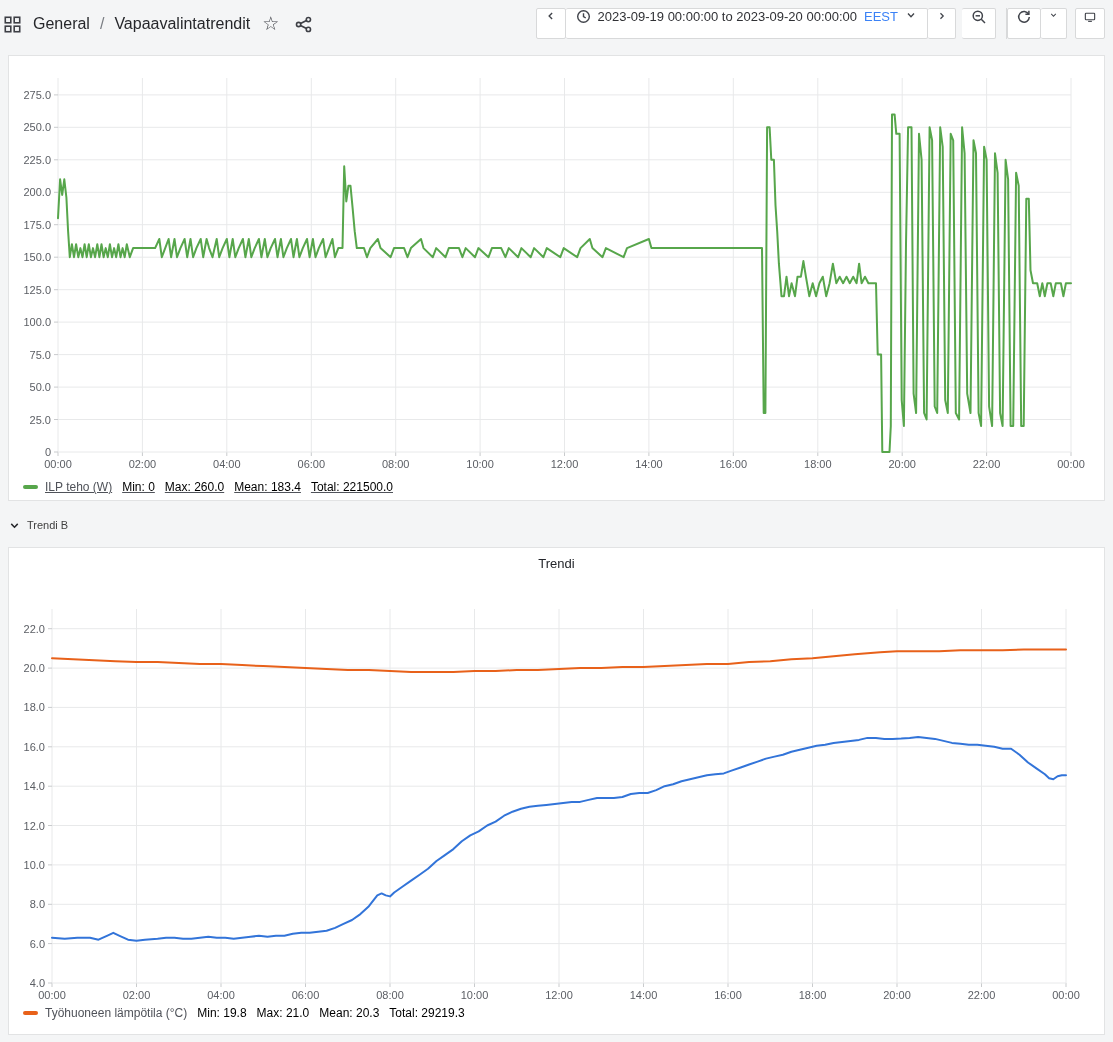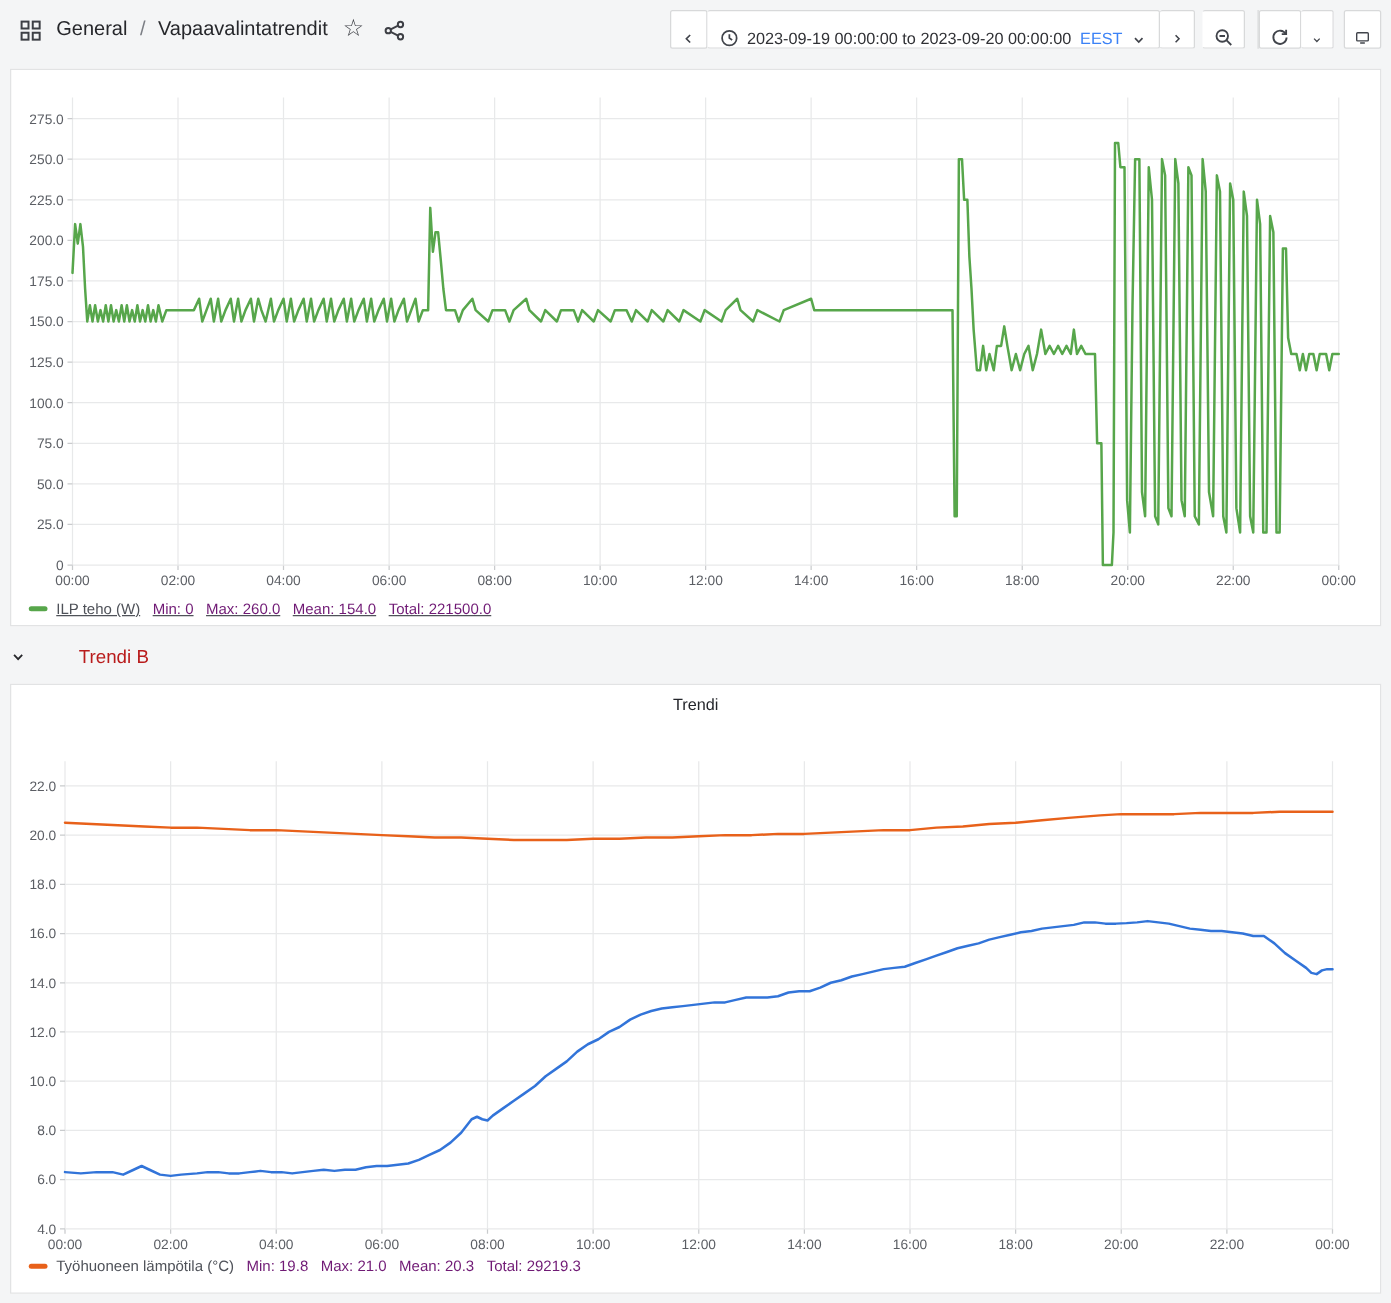--- a/index.html
+++ b/index.html
@@ -1,56 +1,56 @@
 <!DOCTYPE html>
 <html><head>
 <meta charset="utf-8">
 <style>
   html,body{margin:0;padding:0;}
   body{font-family:"Liberation Sans",sans-serif;background:#f4f5f6;}
   #app{position:relative;width:1113px;height:1042px;background:#f4f5f6;overflow:hidden;}
 
   
   .topnav{position:absolute;left:0;top:0;width:1113px;height:48px;display:flex;align-items:center;}
-  .nav-left{display:flex;align-items:center;gap:8px;padding-left:12px;}
+  .nav-left{display:flex;align-items:center;gap:8px;}
   .crumb{font-size:16px;font-weight:500;color:#26272b;}
   .crumb-sep{color:#7b7e84;font-weight:400;padding:0 2px;}
   .ibtn{background:none;border:none;padding:2px 4px;cursor:pointer;display:flex;align-items:center;color:#3d3f45;}
   .star{font-size:19px;line-height:16px;color:#3d3f45;}
   .nav-right{position:absolute;right:8px;top:8px;display:flex;align-items:center;}
-  .btn{height:31px;background:#fff;border:1px solid #d8d9da;border-radius:2px;display:flex;align-items:flex-end;justify-content:center;padding:0 8px;cursor:pointer;color:#41444b;box-sizing:border-box;}
+  .btn{height:31px;background:#fff;border:1px solid #d8d9da;border-radius:2px;display:flex;align-items:flex-start;justify-content:center;padding:0 8px;cursor:pointer;color:#41444b;box-sizing:border-box;}
   .btn+ .btn{border-left:none;}
   .grp{display:flex;}
   .timebtn{gap:7px;font-size:13px;color:#303135;white-space:nowrap;padding:0 10px;}
   .tz{color:#3b82f6;font-weight:500;}
   .ml6{margin-left:6px;border-left:1px solid #d8d9da;}
   .ml10{margin-left:10px;border-left:1px solid #d8d9da;}
   .ml8{margin-left:8px;border-left:1px solid #d8d9da;}
 
   
   .panel{position:absolute;left:8px;width:1097px;background:#fff;border:1px solid #e2e3e4;box-sizing:border-box;}
   #panel1{top:55px;height:446px;}
   #panel2{top:547px;height:488px;}
   .panel-title{position:absolute;top:8px;left:0;width:100%;text-align:center;font-size:13px;font-weight:500;color:#24262b;cursor:pointer;}
   .chart{position:absolute;left:0;top:0;}
   svg{display:block;}
   .tick{font:11px "Liberation Sans",sans-serif;fill:#5b5e64;}
 
   
   .rowheader{position:absolute;left:8px;top:512px;height:26px;display:flex;align-items:center;gap:6px;cursor:pointer;}
-  .rowtitle{font-size:15px;font-weight:500;color:#b91c1c;margin-left:36px;}
+  .rowtitle{font-size:11px;font-weight:500;color:#404040;}
 
   
   .legend{position:absolute;left:14px;display:flex;flex-wrap:nowrap;align-items:center;font-size:12px;color:#4f5259;}
   #panel1 .legend{top:424px;text-decoration:underline;}
   #panel2 .legend{top:458px;}
   .li{display:flex;align-items:center;margin-right:18px;white-space:nowrap;}
   .lm{display:inline-block;width:15px;height:4px;border-radius:2px;margin-right:7px;}
   .ln{cursor:pointer;color:#4f5259;}
-  .ls{margin-left:10px;color:#701a75;}
+  .ls{margin-left:10px;color:#000000;}
 </style>
 </head>
 <body>
 
 <div id="app">
 
   <div class="topnav">
     <div class="nav-left">
       <span class="ibtn">
         <svg width="17" height="17" viewBox="0 0 16 16" fill="none" stroke="#3d3f45" stroke-width="1.5">
@@ -206,21 +206,21 @@
           <text x="42" y="42.9" text-anchor="end" class="tick">275.0</text>
           <polyline points="49.0,162.3 51.1,123.3 53.2,138.9 55.3,123.3 57.4,141.5 59.1,175.2 60.8,201.2 62.9,188.2 65.0,201.2 67.1,188.2 69.3,201.2 71.4,192.1 73.5,201.2 75.6,188.2 77.7,201.2 79.8,188.2 81.9,201.2 84.0,192.1 86.1,201.2 88.3,188.2 90.4,201.2 92.5,188.2 94.6,201.2 96.7,192.1 98.8,201.2 100.9,188.2 103.0,201.2 105.1,192.1 107.2,201.2 109.4,188.2 111.5,201.2 113.6,192.1 115.7,201.2 117.8,188.2 120.8,201.2 124.1,192.1 129.2,192.1 137.6,192.1 146.1,192.1 150.3,183.0 152.8,201.2 156.2,192.1 159.6,183.0 162.1,201.2 165.5,183.0 168.0,201.2 171.4,192.1 175.6,183.0 178.2,201.2 181.5,183.0 184.1,201.2 187.4,192.1 191.7,183.0 194.2,201.2 197.6,183.0 200.1,192.1 203.5,201.2 207.7,183.0 210.2,201.2 213.6,192.1 217.8,183.0 220.4,201.2 223.7,183.0 226.3,201.2 229.7,192.1 233.9,183.0 236.4,201.2 239.8,183.0 242.3,201.2 245.7,192.1 249.9,183.0 252.4,201.2 255.8,183.0 258.4,201.2 261.7,192.1 266.0,183.0 268.5,201.2 271.9,183.0 274.4,201.2 277.8,192.1 282.0,183.0 284.5,201.2 287.9,183.0 290.4,201.2 293.8,192.1 298.0,183.0 300.6,201.2 303.9,183.0 306.5,201.2 309.8,192.1 314.1,183.0 316.6,201.2 320.0,192.1 323.4,183.0 325.9,201.2 329.3,192.1 333.5,192.1 335.2,110.3 337.3,145.4 339.4,129.8 341.5,129.8 343.6,151.9 345.7,175.2 347.8,192.1 355.0,192.1 358.0,201.2 361.3,192.1 368.9,183.0 371.5,192.1 381.6,201.2 385.0,192.1 395.1,192.1 398.5,201.2 401.9,192.1 412.0,183.0 414.5,192.1 423.8,201.2 427.2,192.1 436.5,201.2 439.8,192.1 450.0,192.1 453.4,201.2 456.7,192.1 466.0,201.2 469.4,192.1 479.5,201.2 482.9,192.1 492.2,192.1 496.4,201.2 499.8,192.1 509.1,201.2 512.4,192.1 521.7,201.2 525.1,192.1 534.4,201.2 537.8,192.1 551.3,201.2 554.7,192.1 568.2,201.2 571.5,192.1 580.8,183.0 583.4,192.1 593.5,201.2 596.9,192.1 614.6,201.2 618.0,192.1 639.9,183.0 642.4,192.1 661.0,192.1 682.1,192.1 703.2,192.1 724.3,192.1 741.2,192.1 753.0,192.1 754.7,357.0 756.4,357.0 758.1,71.3 760.6,71.3 762.3,103.8 764.9,103.8 766.5,149.3 768.2,175.2 769.9,207.7 772.5,240.2 775.0,240.2 777.5,220.7 780.0,240.2 782.6,227.2 786.0,240.2 788.5,220.7 791.9,220.7 794.4,205.1 796.9,220.7 800.3,240.2 803.7,227.2 807.1,240.2 810.4,227.2 813.8,220.7 817.2,240.2 820.6,227.2 823.9,207.7 827.3,227.2 830.7,220.7 834.1,227.2 837.5,220.7 840.8,227.2 844.2,220.7 847.6,227.2 850.1,207.7 852.6,227.2 856.0,220.7 859.4,227.2 863.6,227.2 867.0,227.2 868.7,298.6 872.1,298.6 873.3,396.0 880.5,396.0 881.8,370.0 883.0,58.4 885.6,58.4 887.3,77.8 890.6,77.8 892.7,344.1 894.9,370.0 897.0,188.2 899.1,71.3 902.5,71.3 904.6,337.6 907.1,357.0 910.0,77.8 912.6,103.8 915.1,357.0 917.6,363.5 920.6,71.3 923.1,84.3 925.7,350.5 928.2,357.0 931.2,71.3 933.7,90.8 936.2,344.1 938.8,357.0 941.7,77.8 944.2,84.3 946.8,357.0 950.1,363.5 953.1,71.3 955.6,97.3 958.2,337.6 961.5,357.0 964.5,84.3 967.0,97.3 969.6,357.0 972.1,370.0 975.1,90.8 977.6,103.8 980.1,350.5 983.1,370.0 986.0,97.3 988.6,116.8 991.1,357.0 993.6,370.0 996.6,103.8 999.1,123.3 1001.6,370.0 1004.2,370.0 1007.1,116.8 1009.7,129.8 1012.2,370.0 1014.7,370.0 1017.3,142.8 1019.8,142.8 1021.5,214.2 1024.0,227.2 1028.2,227.2 1030.8,240.2 1033.3,227.2 1035.8,240.2 1038.4,227.2 1041.7,227.2 1044.3,240.2 1046.8,227.2 1051.9,227.2 1054.4,240.2 1056.9,227.2 1062.0,227.2" fill="none" stroke="#57a64b" stroke-width="2" stroke-linejoin="round" stroke-linecap="round"></polyline>
         </svg>
     </div>
     <div class="legend">
         <span class="li">
           <i class="lm" style="background:#57a64b"></i>
           <span class="ln">ILP teho (W)</span>
           <span class="ls">Min: 0</span>
           <span class="ls">Max: 260.0</span>
-          <span class="ls">Mean: 154.0</span>
+          <span class="ls">Mean: 183.4</span>
           <span class="ls">Total: 221500.0</span>
         </span>
       </div>
   </div>
 
   <div class="rowheader">
     <svg width="13" height="13" viewBox="0 0 16 16" fill="none" stroke="#26272b" stroke-width="1.8">
         <polyline points="4,6 8,10.2 12,6"></polyline>
       </svg>
     <span class="rowtitle">Trendi B</span>

